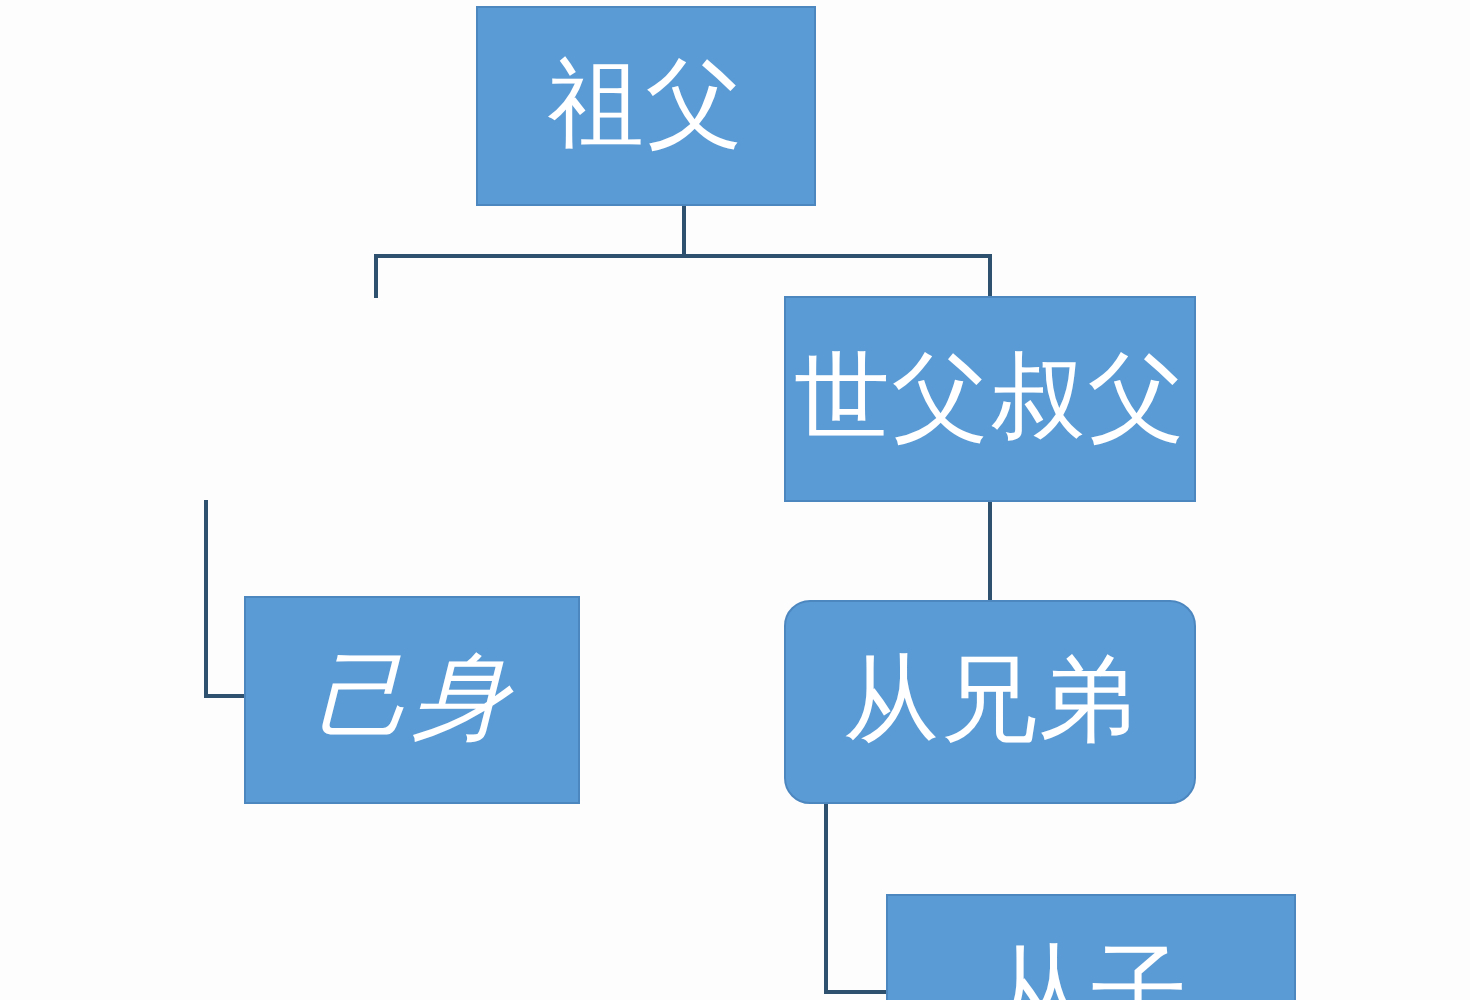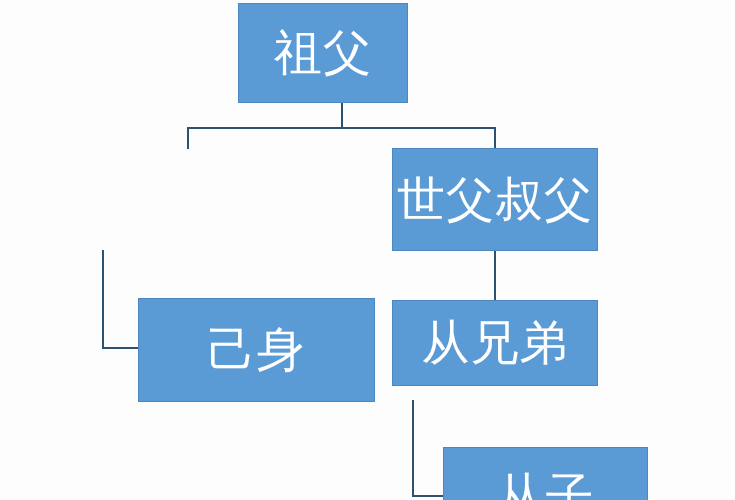--- a/index.html
+++ b/index.html
@@ -30,22 +30,22 @@
     letter-spacing: 1px;
   }
   .conn {
     position: absolute;
     background: var(--connector_color, #2e5170);
   }
   
   .n-grandfather { left: 238px; top: 3px;   width: 170px; height: 100px; }
   .n-father      { left: 85px;  top: 148px; width: 208px; height: 103px; }
   .n-uncles      { left: 392px; top: 148px; width: 206px; height: 103px; }
-  .n-self        { left: 138px; top: 298px; width: 237px; height: 104px; }
-  .n-cousins     { left: 392px; top: 300px; width: 206px; height: 86px; }
+  .n-self        { left: 122px; top: 298px; width: 168px; height: 104px; font-style: italic; }
+  .n-cousins     { left: 392px; top: 300px; width: 206px; height: 102px; border-radius: 13px; }
   .n-nephew      { left: 443px; top: 447px; width: 205px; height: 100px; align-items: flex-start; padding-top: 24px; }
   
   .c-top-v       { left: 341px; top: 101px; width: 2px;   height: 27px; }
   .c-rail-h      { left: 187px; top: 127px; width: 309px; height: 2px; }
   .c-left-stub   { left: 187px; top: 127px; width: 2px;   height: 22px; }
   .c-right-stub  { left: 494px; top: 127px; width: 2px;   height: 23px; }
   .c-father-v    { left: 102px; top: 250px; width: 2px;   height: 99px; }
   .c-father-h    { left: 102px; top: 347px; width: 37px;  height: 2px; }
   .c-uncles-v    { left: 494px; top: 250px; width: 2px;   height: 51px; }
   .c-cousins-v   { left: 412px; top: 400px; width: 2px;   height: 97px; }

